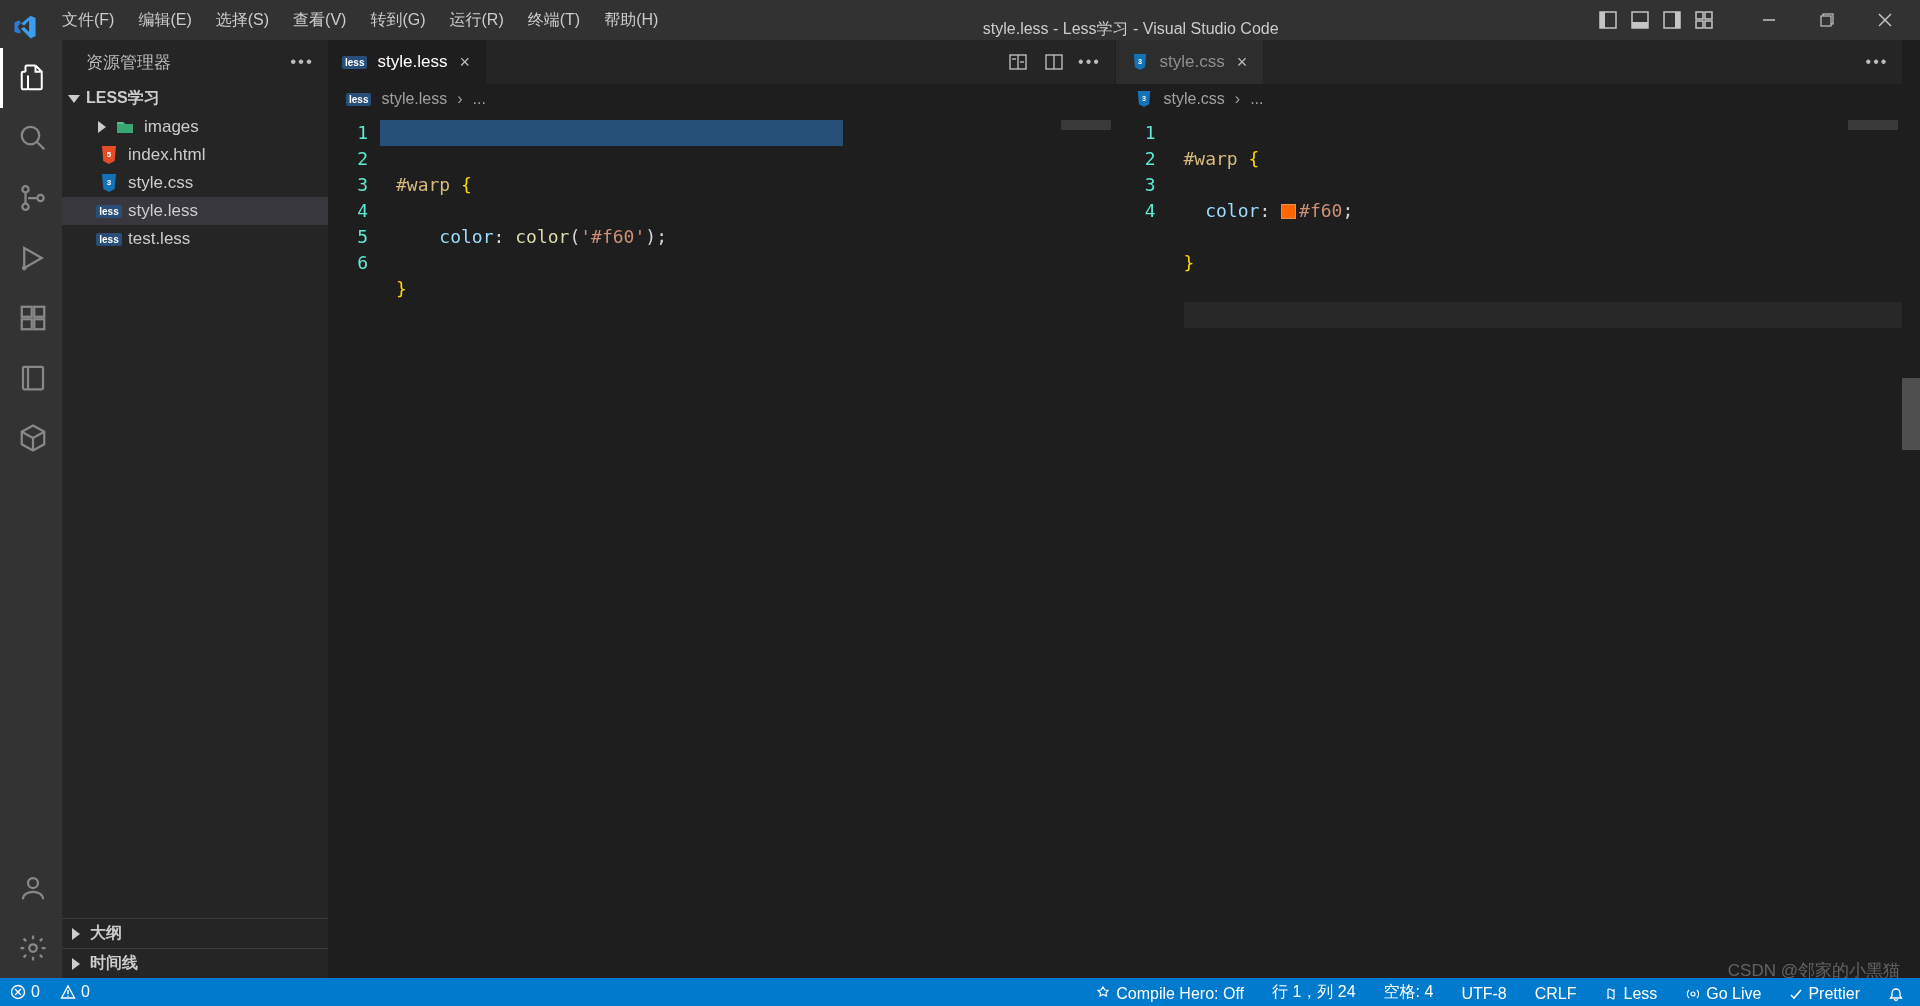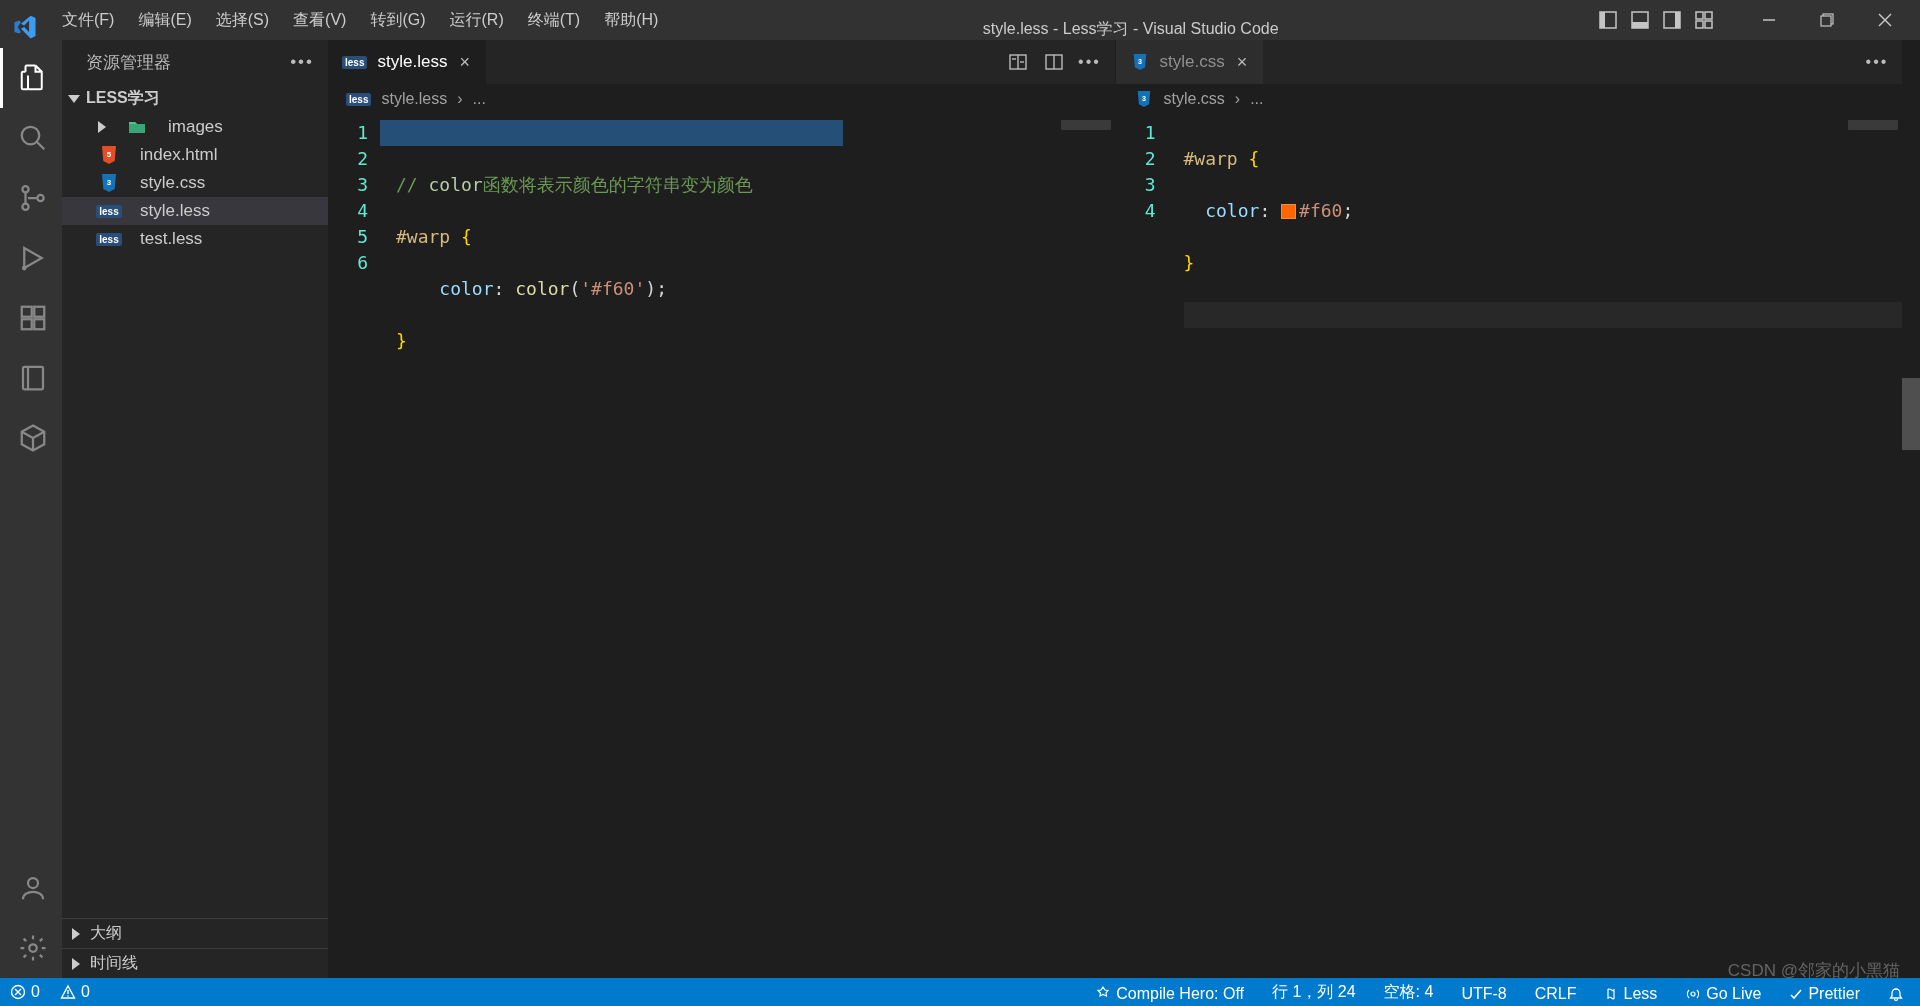--- a/index.html
+++ b/index.html
@@ -26,26 +26,26 @@
   .act-item { width:62px; height:60px; display:flex; align-items:center; justify-content:center; color:#858585; border-left:3px solid transparent; position:relative;}
   .act-item.active { color:#ffffff; border-left:3px solid #ffffff; }
   .act-spacer { flex:1; }
   .act-item svg, .layout-icons svg, .win-btn svg, .logo svg { display:block; }
 
   
   .sidebar { width:266px; background:#252526; display:flex; flex-direction:column; color:#cccccc; }
   .sidebar-header { height:44px; display:flex; align-items:center; justify-content:space-between; padding:0 14px 0 24px; color:#bbb; font-size:17px; }
   .section-hdr { display:flex; align-items:center; gap:6px; padding:4px 8px 4px 6px; font-size:16px; font-weight:700;}
   .file-tree { flex:1; overflow:hidden; font-size:17px; }
-  .tree-row { display:flex; align-items:center; height:28px; padding-left:18px; gap:20px; }
+  .tree-row { display:flex; align-items:center; height:28px; padding-left:18px; gap:8px; }
   .tree-row.indent1 { padding-left:36px; }
   .tree-row.active { background:#37373d; }
   .tree-row .icon-slot { width:22px; height:22px; display:flex; align-items:center; justify-content:center; }
   .sidebar-bottom { }
-  .outline-row { display:flex; align-items:center; height:30px; padding-left:10px; gap:10px; font-size:16px; border-top:1px solid #3c3c3c;}
+  .outline-row { display:flex; align-items:center; height:30px; padding-left:10px; gap:10px; font-size:16px; border-top:1px solid #3c3c3c;font-weight:bold;}
 
   .chevron { width:0;height:0;border-style:solid; }
   .chev-right { border-width:6px 0 6px 8px; border-color:transparent transparent transparent #cccccc; }
   .chev-down { border-width:8px 6px 0 6px; border-color:#cccccc transparent transparent transparent; }
 
   
   .editors { flex:1; display:flex; min-width:0; }
   .editor-column { flex:1; display:flex; flex-direction:column; min-width:0; }
   .editor-column.right { border-left:1px solid #1e1e1e; }
 
@@ -333,21 +333,20 @@
         </div>
         <div class="code-area">
           <div class="gutter"><span>1</span>
 <span>2</span>
 <span>3</span>
 <span>4</span>
 <span>5</span>
 <span>6</span></div>
           <div class="code-content">
             <div class="sel-line" style="width:63%;"></div>
-<span class="ln"><span class="tok-cmt">// </span><span class="tok-cmt-key">color</span><span class="tok-cmt">函数将表示颜色的字符串变为颜色</span></span>
 <span class="ln"><span class="tok-sel">#warp</span> <span class="tok-bracket">{</span></span>
 <span class="ln">    <span class="tok-prop">color</span><span class="tok-punct">: </span><span class="tok-fn">color</span><span class="tok-punct">(</span><span class="tok-str">'#f60'</span><span class="tok-punct">)</span><span class="tok-punct">;</span></span>
 <span class="ln"><span class="tok-bracket">}</span></span>
             <div class="minimap-strip"></div>
           </div>
         </div>
       </div>
 
       <div class="editor-column right">
         <div class="tab-bar">

